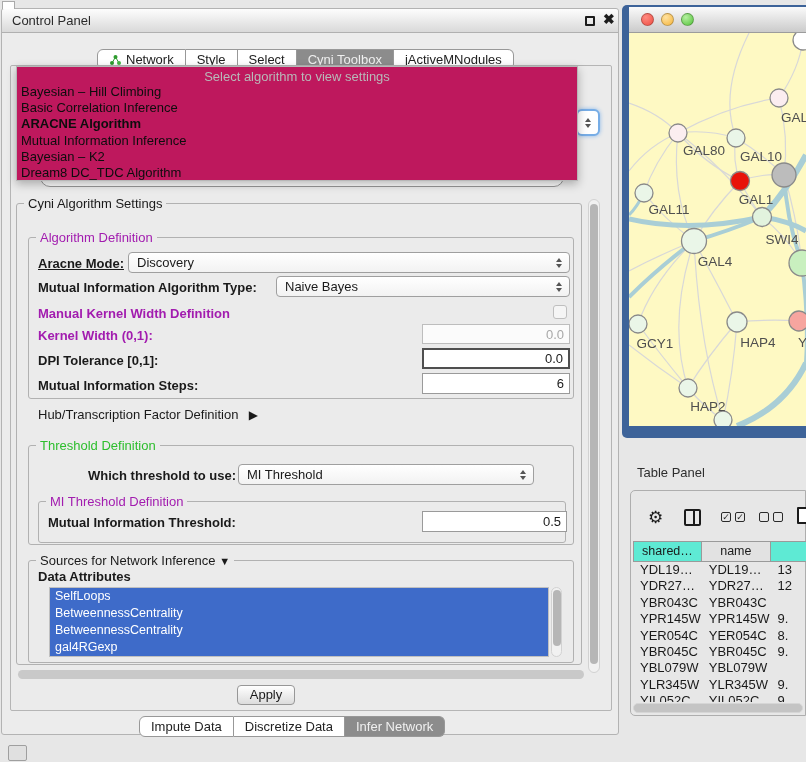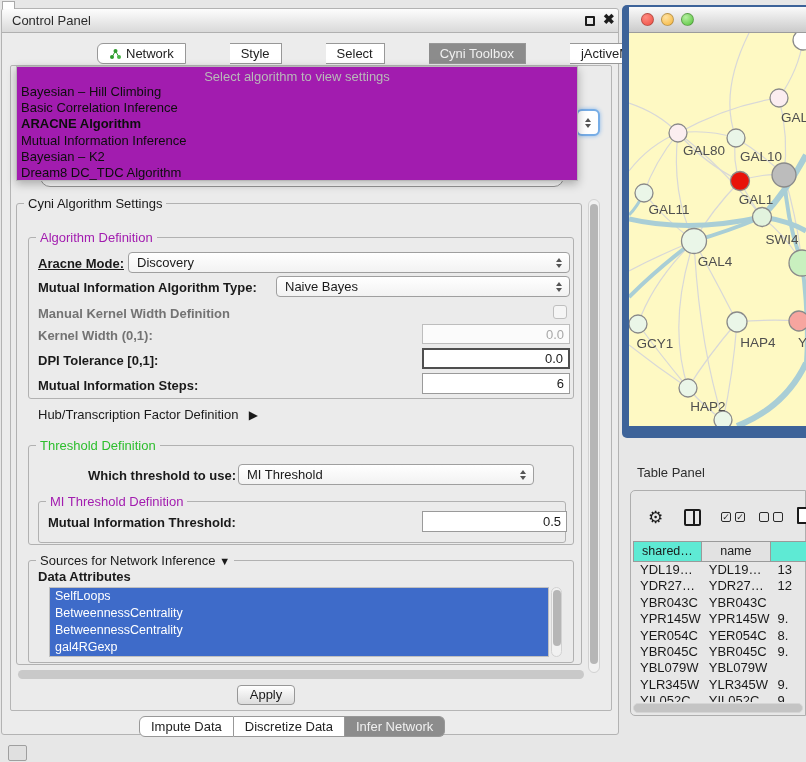--- a/index.html
+++ b/index.html
@@ -26,39 +26,39 @@
          border:1px solid #989898; border-left:none; color:#222; white-space:nowrap; }
   .tab:first-child { border-left:1px solid #989898; border-radius:6px 0 0 6px; }
   .tab:last-child { border-radius:0 6px 6px 0; }
   .tab.active { background:#8c8c8c; color:#f0f0f0; }
   .tab .net-ico { display:inline-block; vertical-align:-2px; margin-right:4px; }
 
   .content-box { left:8px; top:56px; width:602px; height:646px; background:#ebebeb;
                  border:1px solid #b5b5b5; border-radius:2px; }
 
   
-  .algo-dd { left:14px; top:57px; width:562px; height:115px; background:#a21caf;
+  .algo-dd { left:14px; top:57px; width:562px; height:115px; background:#be185d;
              border:1px solid #b7b7b7; box-shadow:0 3px 9px rgba(0,0,0,.28); z-index:30; }
   .algo-dd .prompt { height:17px; text-align:center; color:#b9b9b9; font-size:13px; padding-top:2px; }
   .algo-dd .item { font-size:13px; line-height:16.2px; padding-left:4px; color:#0d0d0d; }
   .algo-dd .item.sel { font-weight:bold; }
 
   
   .frag-combo { left:574px; top:100px; width:24px; height:27px; background:#fff;
                 border:2px solid #77ade6; border-radius:6px; box-shadow:0 0 4px #8ab8ea; z-index:5; }
   .frag-box { left:38px; top:148px; width:524px; height:30px; background:#fcfcfc;
               border:1px solid #979797; border-radius:10px; z-index:4; }
 
   
   .grp { border:1px solid #b1b1b1; border-radius:3px; }
   .grp-title { position:absolute; top:-8px; left:7px; background:#ebebeb; padding:0 4px;
                font-size:13px; white-space:nowrap; }
   .t-blue { color:#a21caf; } .t-green { color:#2dbe2d; }
 
-  .lbl { font-size:13px; white-space:nowrap; } .b { font-weight:bold; } .dis { color:#737373; }
+  .lbl { font-size:13px; white-space:nowrap; } .b { font-weight:bold; } .dis { color:#a21caf; }
 
   .combo { background:linear-gradient(#ffffff,#f2f2f2); border:1px solid #9f9f9f; border-radius:4px;
            font-size:13px; line-height:19px; padding-left:8px; }
   .arrows { position:absolute; right:7px; top:50%; transform:translateY(-50%); }
   .tri-u { width:0; height:0; border-left:3.5px solid transparent; border-right:3.5px solid transparent;
            border-bottom:4.5px solid #555; margin-bottom:2px; }
   .tri-d { width:0; height:0; border-left:3.5px solid transparent; border-right:3.5px solid transparent;
            border-top:4.5px solid #555; }
 
   .field { background:#fff; border:1px solid #9a9a9a; font-size:13px; text-align:right;
@@ -114,21 +114,21 @@
 <body>
 
 <div class="abs control-panel">
   <div class="abs notch"></div>
   <div class="abs titlebar">
     <span class="ttl">Control Panel</span>
     <div class="abs float-btn"></div>
     <div class="abs close-btn">✖</div>
   </div>
 
-  <div class="abs tabrow" style="left:95px; top:34px;gap:44px;">
+  <div class="abs tabrow" style="left:95px; top:40px;">
     <div class="tab">
       <span class="net-ico">
         <svg width="13" height="12" viewBox="0 0 13 12">
           <line x1="6.5" y1="3" x2="3" y2="9" stroke="#2e9b2e" stroke-width="1"></line>
           <line x1="6.5" y1="3" x2="10" y2="9" stroke="#2e9b2e" stroke-width="1"></line>
           <circle cx="6.5" cy="3" r="2" fill="#2e9b2e"></circle>
           <circle cx="3" cy="9" r="2" fill="#2e9b2e"></circle>
           <circle cx="10" cy="9" r="2" fill="#45b545"></circle>
         </svg>
       </span><span>Network</span>

